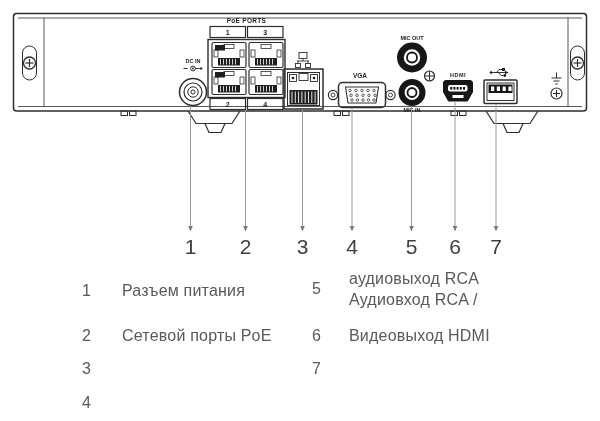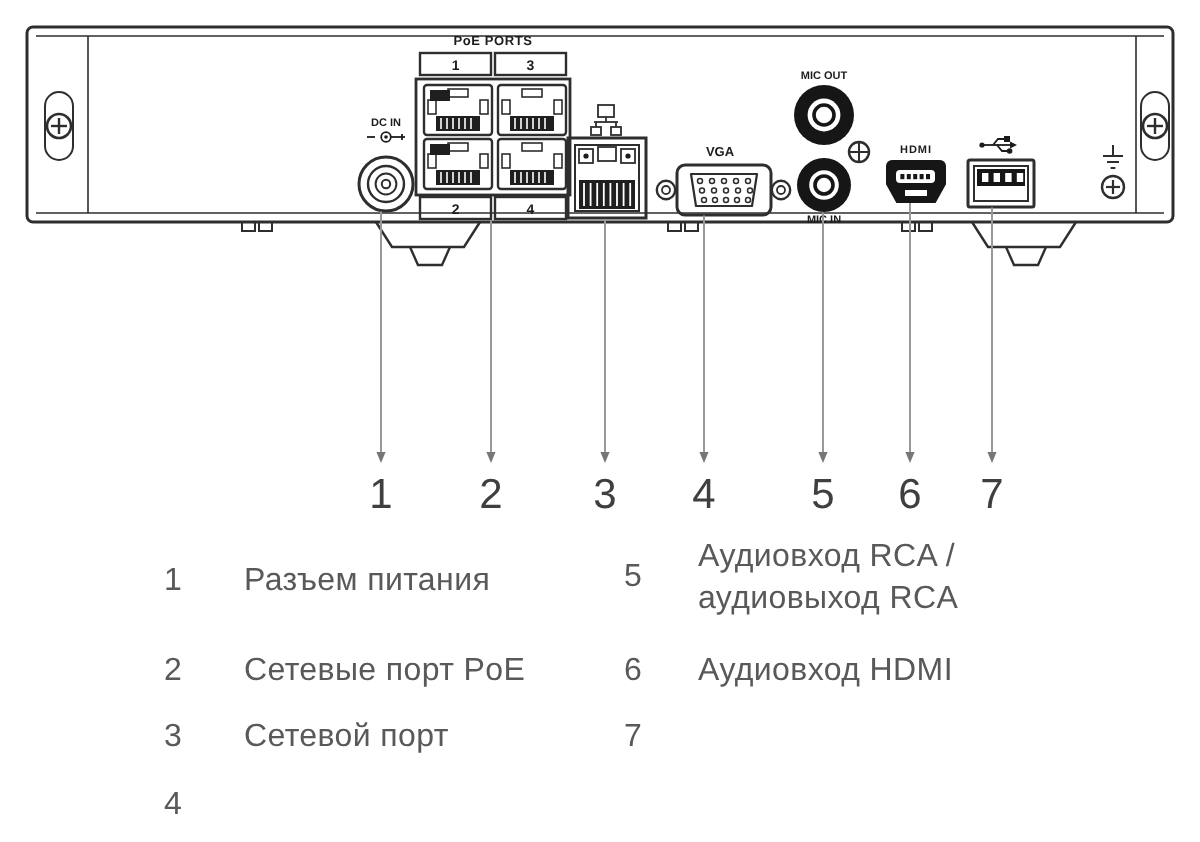--- a/index.html
+++ b/index.html
@@ -320,38 +320,37 @@
   </g>
 </svg>
 
 <div class="legend">
   <div class="lg-row col-l" style="left:82px;top:281px;">
     <span class="num">1</span>
     <span class="txt">Разъем питания</span>
   </div>
   <div class="lg-row col-l" style="left:82px;top:326px;">
     <span class="num">2</span>
-    <span class="txt">Сетевые порт PoE</span>
+    <span class="txt">Сетевой порты PoE</span>
   </div>
   <div class="lg-row col-l" style="left:82px;top:359px;">
     <span class="num">3</span>
-    <span class="txt">Сетевой порт</span>
   </div>
   <div class="lg-row col-l" style="left:82px;top:393px;">
     <span class="num">4</span>
   </div>
   <div class="lg-row col-r two-line" style="left:312px;top:268px;">
     <span class="num">5</span>
     <span class="txt">
+      <span>аудиовыход RCA</span>
       <span>Аудиовход RCA /</span>
-      <span>аудиовыход RCA</span>
     </span>
   </div>
   <div class="lg-row col-r" style="left:312px;top:326px;">
     <span class="num">6</span>
-    <span class="txt">Аудиовход HDMI</span>
+    <span class="txt">Видеовыход HDMI</span>
   </div>
   <div class="lg-row col-r" style="left:312px;top:359px;">
     <span class="num">7</span>
   </div>
 </div>
 
 </div>
 
 </body></html>

